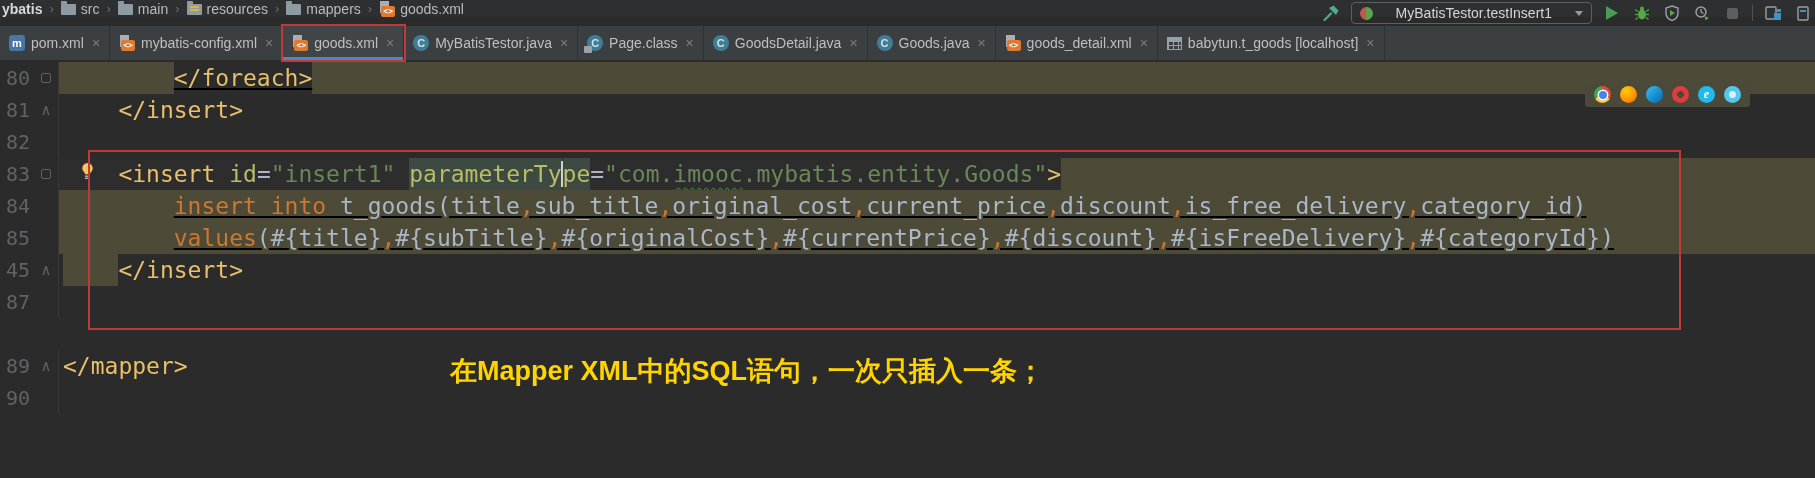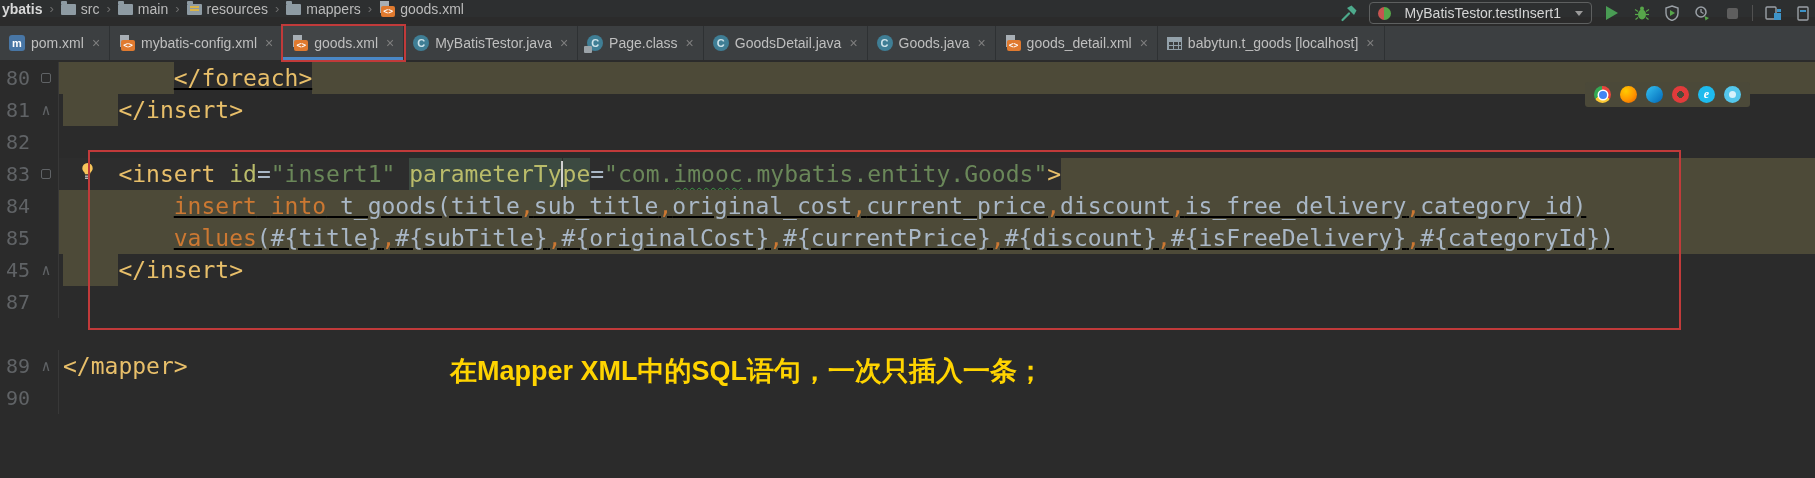--- a/index.html
+++ b/index.html
@@ -28,21 +28,21 @@
   .cletter { position:absolute; inset:0; text-align:center; font:bold 11px/16px "Liberation Sans", sans-serif; color:#CDE3EA; }
   .lock { position:absolute; left:-3px; bottom:-2px; width:8px; height:7px; background:#9BA3A8; border-radius:1px; }
   .ic-maven { background:#4876A5; border-radius:3px; text-align:center; font:bold 11px/16px "Liberation Sans", sans-serif; color:#fff; }
   .ic-table { width:15px; height:13px; margin-top:1px; border:1px solid #93A1AA;
     box-shadow: inset 0 3px #93A1AA;
     background-image:linear-gradient(#93A1AA 1px,transparent 1px),linear-gradient(90deg,#93A1AA 1px,transparent 1px);
     background-size:100% 4px,5px 100%; background-position:0 3px,0 0; }
 
   
   .runbar { position:absolute; right:2px; top:0; height:26px; display:flex; align-items:center; gap:10px; }
-  .combo { display:flex; align-items:center; gap:14px; height:22px; border:1px solid #5E6060; border-radius:4px;
+  .combo { display:flex; align-items:center; gap:23px; height:22px; border:1px solid #5E6060; border-radius:4px;
            padding:0 8px; color:#D5D5D5; font-size:14px; }
   .junit-ic { width:13px; height:13px; border-radius:50%; background:linear-gradient(90deg,#C75450 50%,#57A64A 50%); }
   .dd-arrow { width:0; height:0; border-left:4px solid transparent; border-right:4px solid transparent; border-top:5px solid #9A9A9A; }
   .tbtn { display:flex; align-items:center; justify-content:center; width:20px; height:20px; cursor:pointer; }
   .play-tri { width:0; height:0; border-top:7px solid transparent; border-bottom:7px solid transparent; border-left:12px solid #499C54; }
   .stop-sq { width:11px; height:11px; background:#5E5E5E; border-radius:2px; }
   .vsep { width:1px; height:16px; background:#515151; }
 
   
   .tabbar { position:absolute; top:26px; left:0; right:0; height:34px; background:#3C3F41; display:flex; }
@@ -267,21 +267,21 @@
         <span class="bic b-opera"></span>
         <span class="bic b-ie"></span>
         <span class="bic b-edge-beta"></span>
       </div>
     <div class="cn-note">在Mapper XML中的SQL语句，一次只插入一条；</div>
   <div class="row" style="top: 2px;">
         <span class="ln">80</span>
         <span class="fold"><span class="fbox"></span></span>
         <div class="code inj-full"><span class="ind" style="width: 8ch;"></span><span class="seg tag host">&lt;/foreach&gt;</span></div>
       </div>
-      <div class="row" style="top: 34px;">
+      <div class="row" style="top: 34px; align-items: flex-end;">
         <span class="ln">81</span>
         <span class="fold">∧</span>
         <div class="code"><span class="ind olive" style="width: 4ch;"></span><span class="seg tag">&lt;/insert&gt;</span></div>
       </div>
       <div class="row" style="top: 66px;">
         <span class="ln">82</span>
         <span class="fold"></span>
         <div class="code"><span class="ind" style="width: 0ch;"></span></div>
       </div>
       <div class="row" style="top: 98px;">

